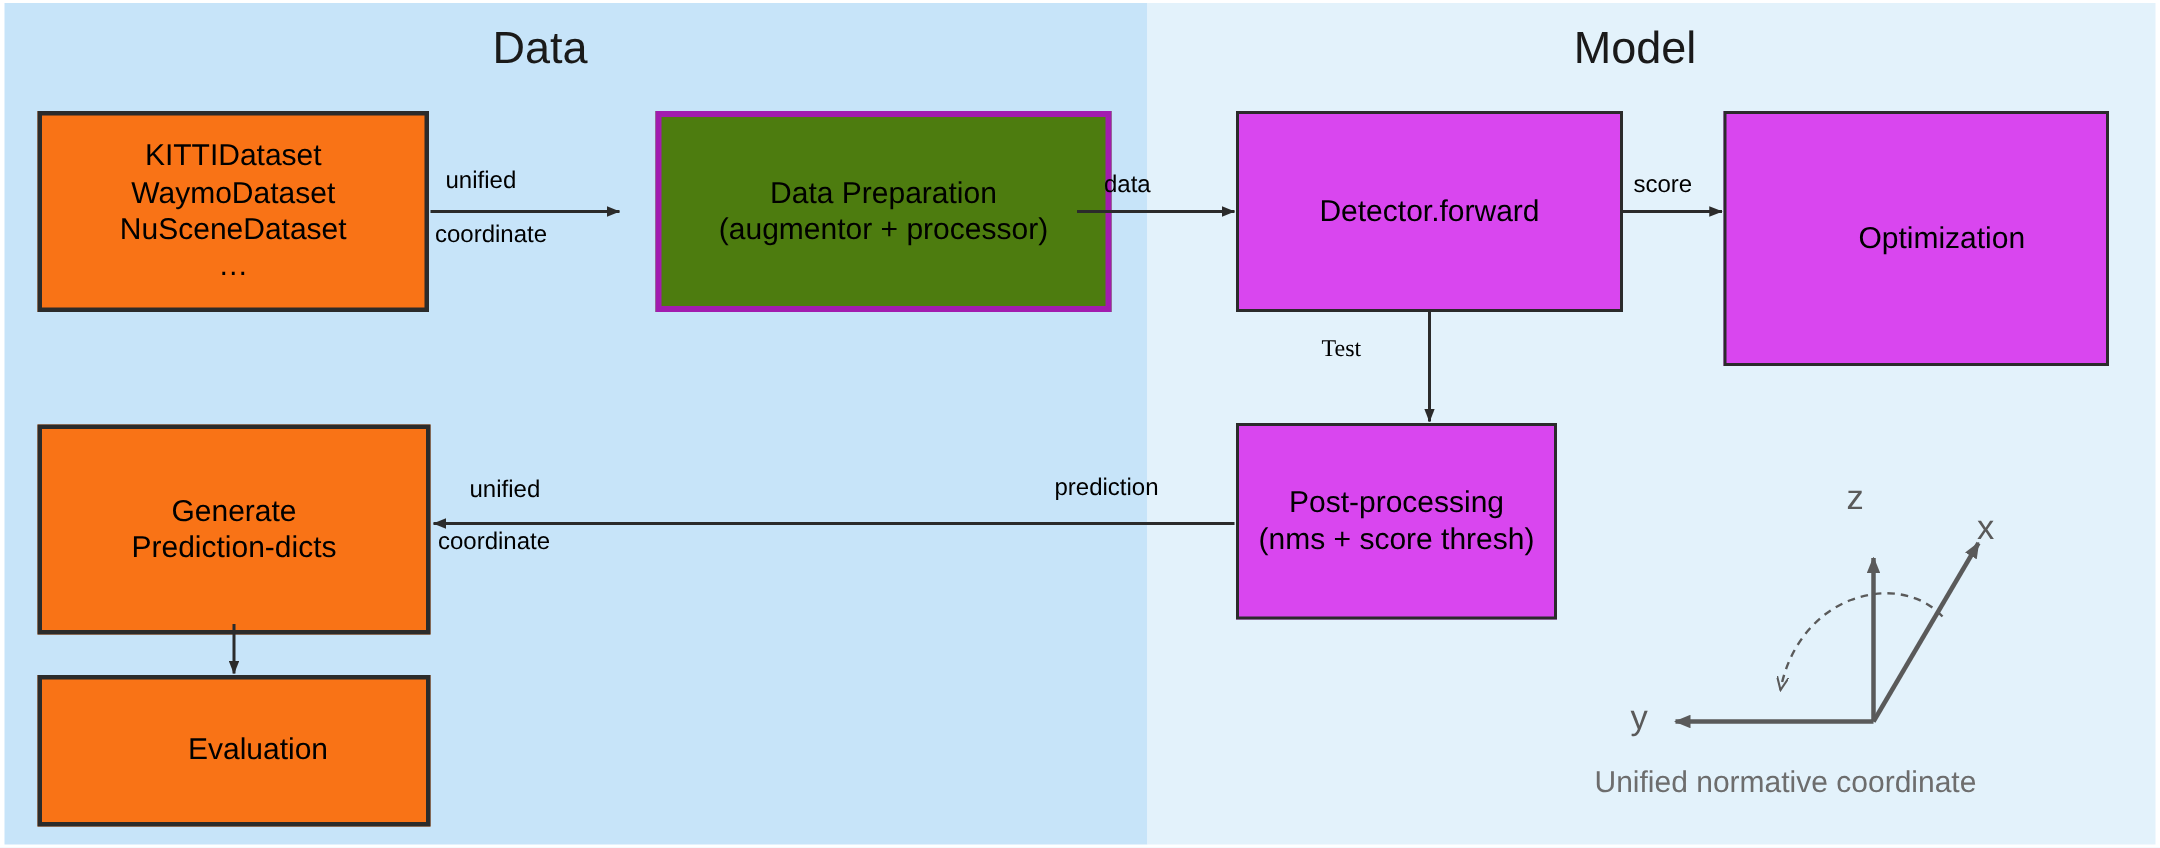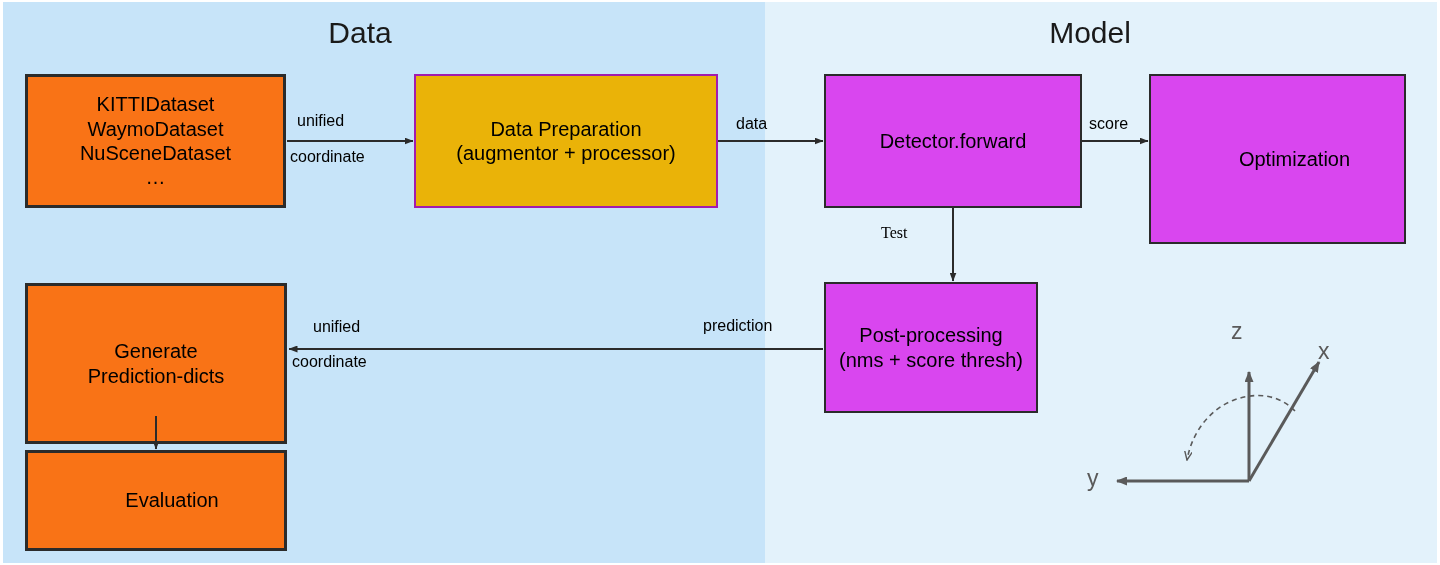--- a/index.html
+++ b/index.html
@@ -37,34 +37,35 @@
     line-height:1.22;
     color:#000000;
   }
   .node .lines{width:100%;padding:0 6px;box-sizing:border-box;}
   .node .lines div{white-space:nowrap;}
   .node.green{
     background:#f97316;
     border:3px solid #2b2b2b;
   }
   .node.blue-left{
-    background:#eab308;
-    border:2px solid #a21caf;
+    background:#4d7c0f;
+    border:4px solid #a21caf;
+    margin-left:23px;
   }
   .node.blue-right{
     background:#d946ef;
     border:2px solid #2b2b2b;
   }
 
   #node-datasets{left:25px;top:74px;width:261px;height:134px;}
   #node-dataprep{left:414px;top:74px;width:304px;height:134px;}
   #node-detector{left:824px;top:74px;width:258px;height:134px;}
   #node-optimization{left:1149px;top:74px;width:257px;height:170px;padding-left:34px;}
   #node-postproc{left:824px;top:282px;width:214px;height:131px;}
-  #node-generate{left:25px;top:283px;width:262px;height:161px;}
+  #node-generate{left:25px;top:283px;width:262px;height:140px;}
   #node-evaluation{left:25px;top:450px;width:262px;height:101px;padding-left:32px;}
 
   .edge-label{
     position:absolute;
     font-size:16px;
     color:#000000;
     line-height:1.15;
     white-space:nowrap;
   }
   #lbl-unified1{left:297px;top:112px;}
@@ -190,14 +191,15 @@
   <div class="edge-label" id="lbl-data">data</div>
   <div class="edge-label" id="lbl-train">score</div>
   <div class="edge-label" id="lbl-test">Test</div>
   <div class="edge-label" id="lbl-prediction">prediction</div>
   <div class="edge-label" id="lbl-unified2">unified</div>
   <div class="edge-label" id="lbl-coordinate2">coordinate</div>
 
   <div class="axis-letter" id="axis-z">z</div>
   <div class="axis-letter" id="axis-x">x</div>
   <div class="axis-letter" id="axis-y">y</div>
+  <div id="axis-caption">Unified normative coordinate</div>
 
 </div>
 
 </body></html>

